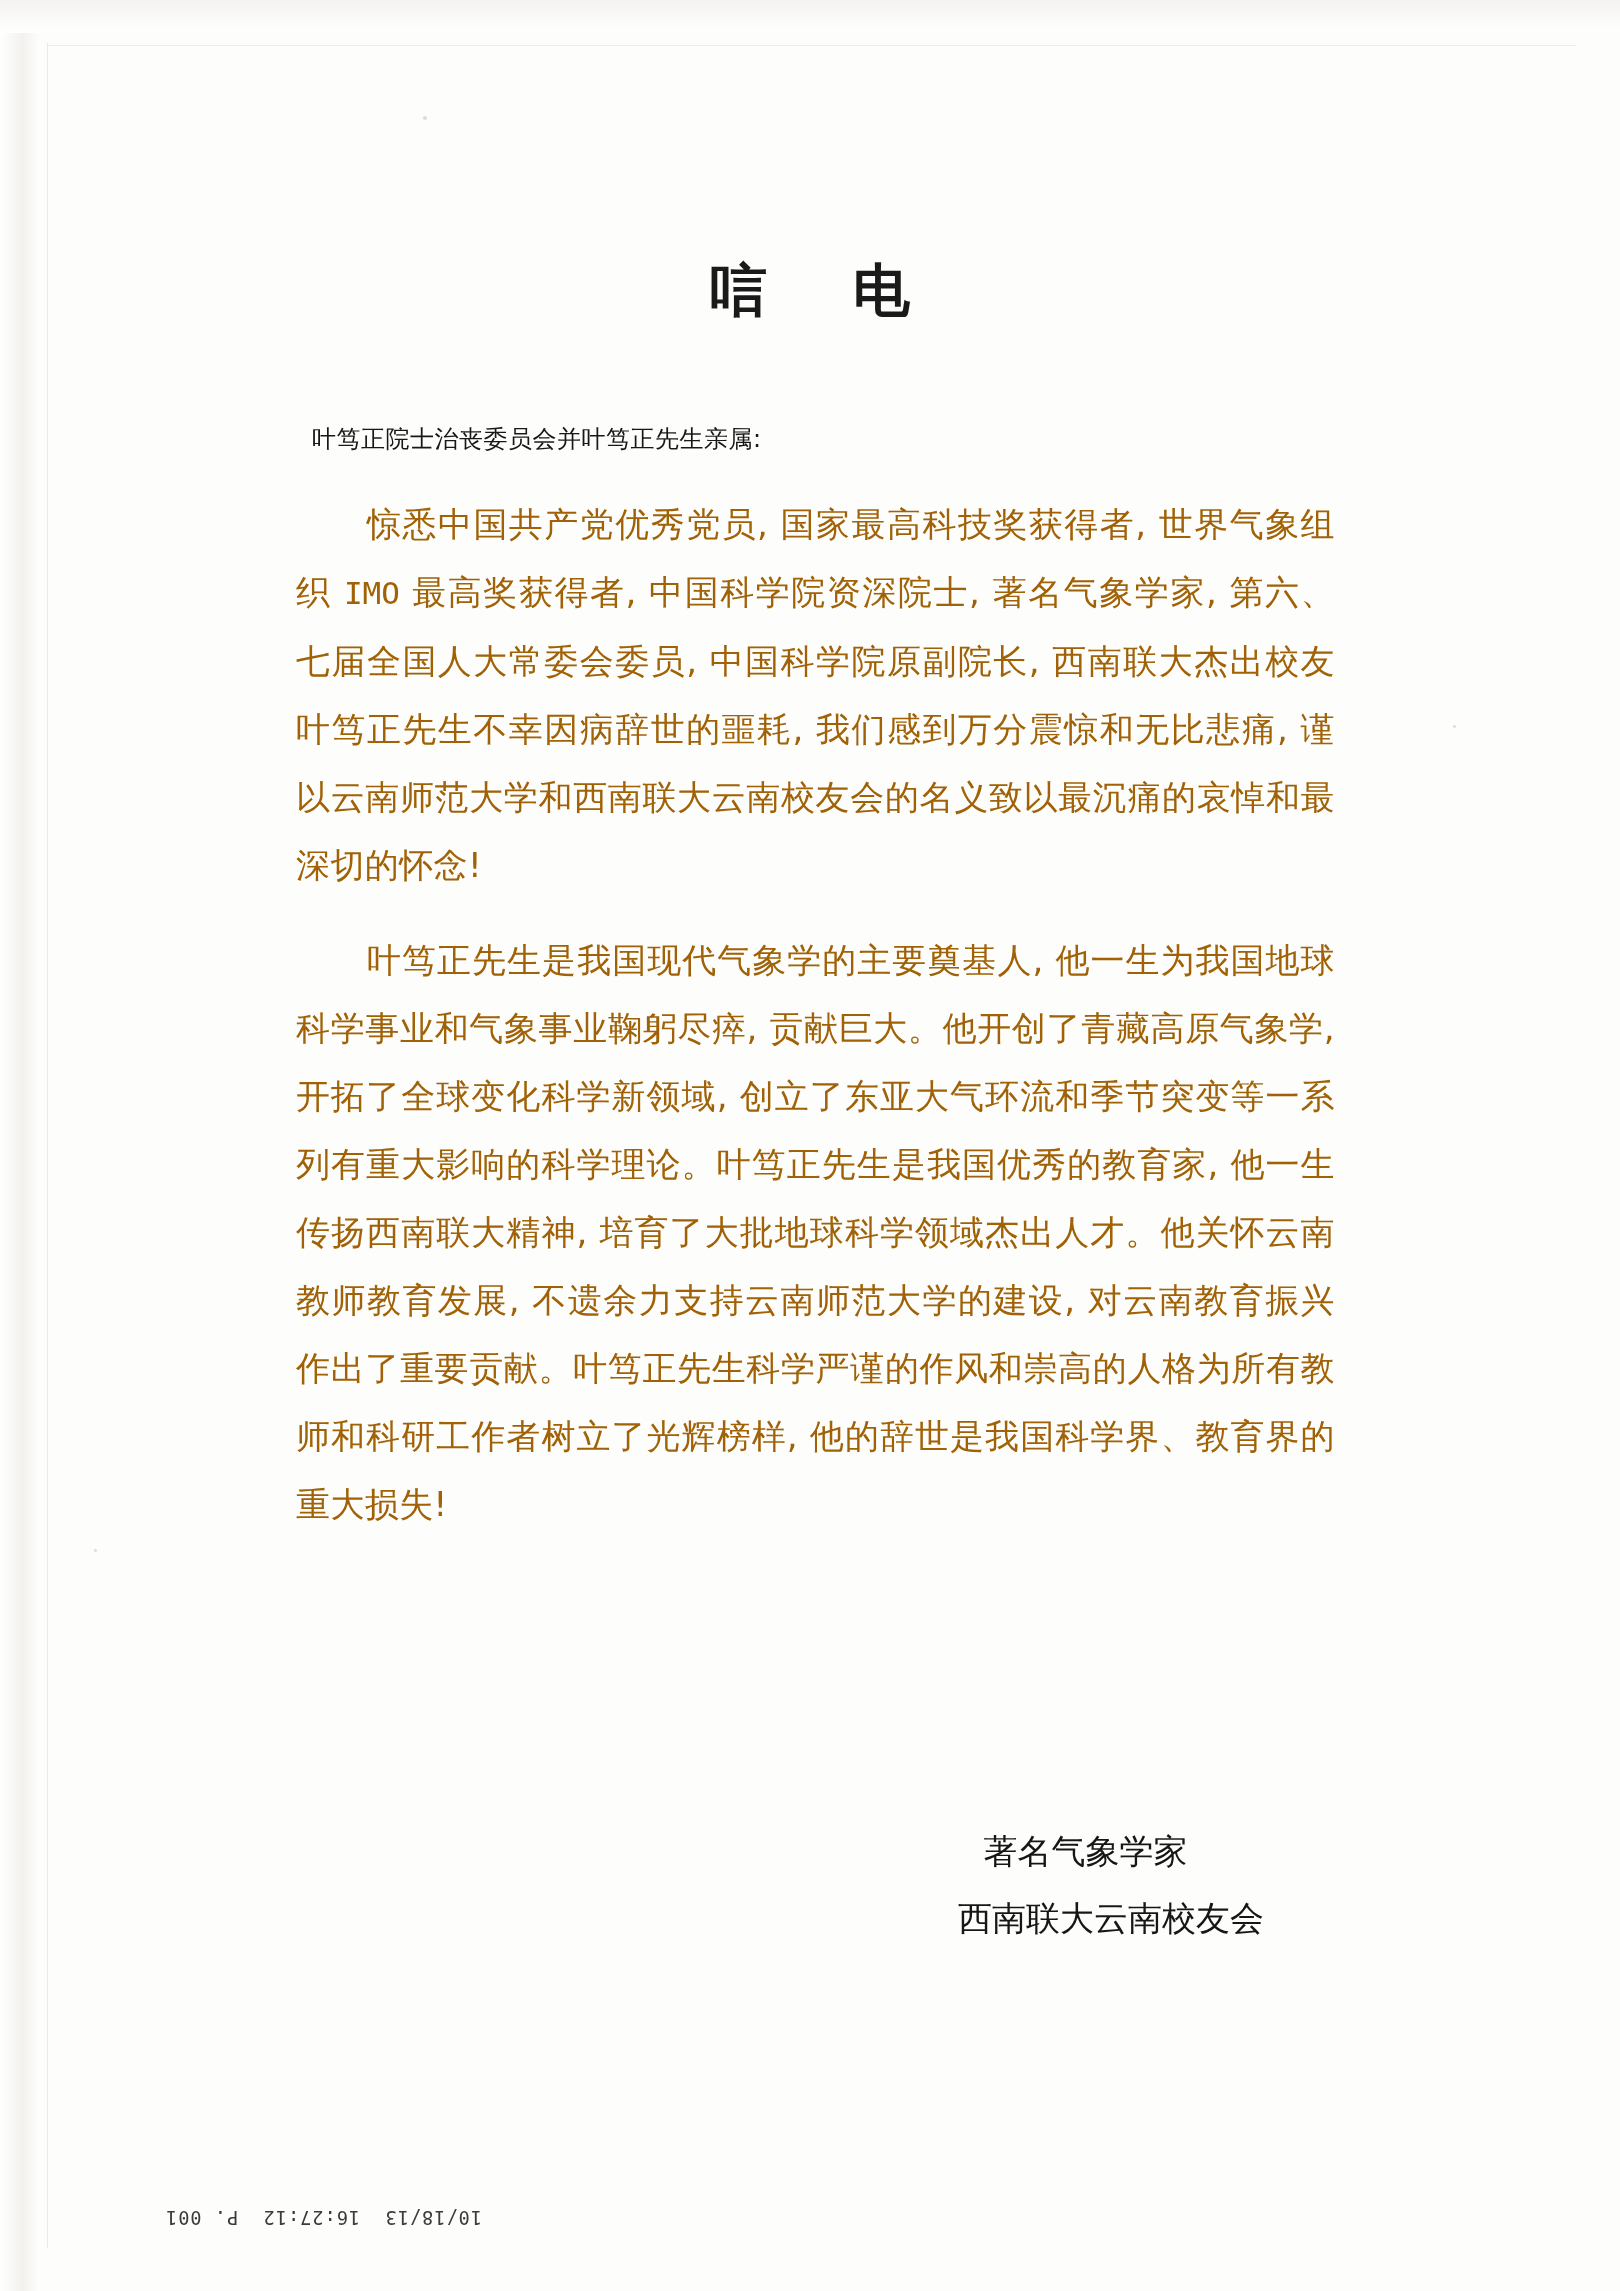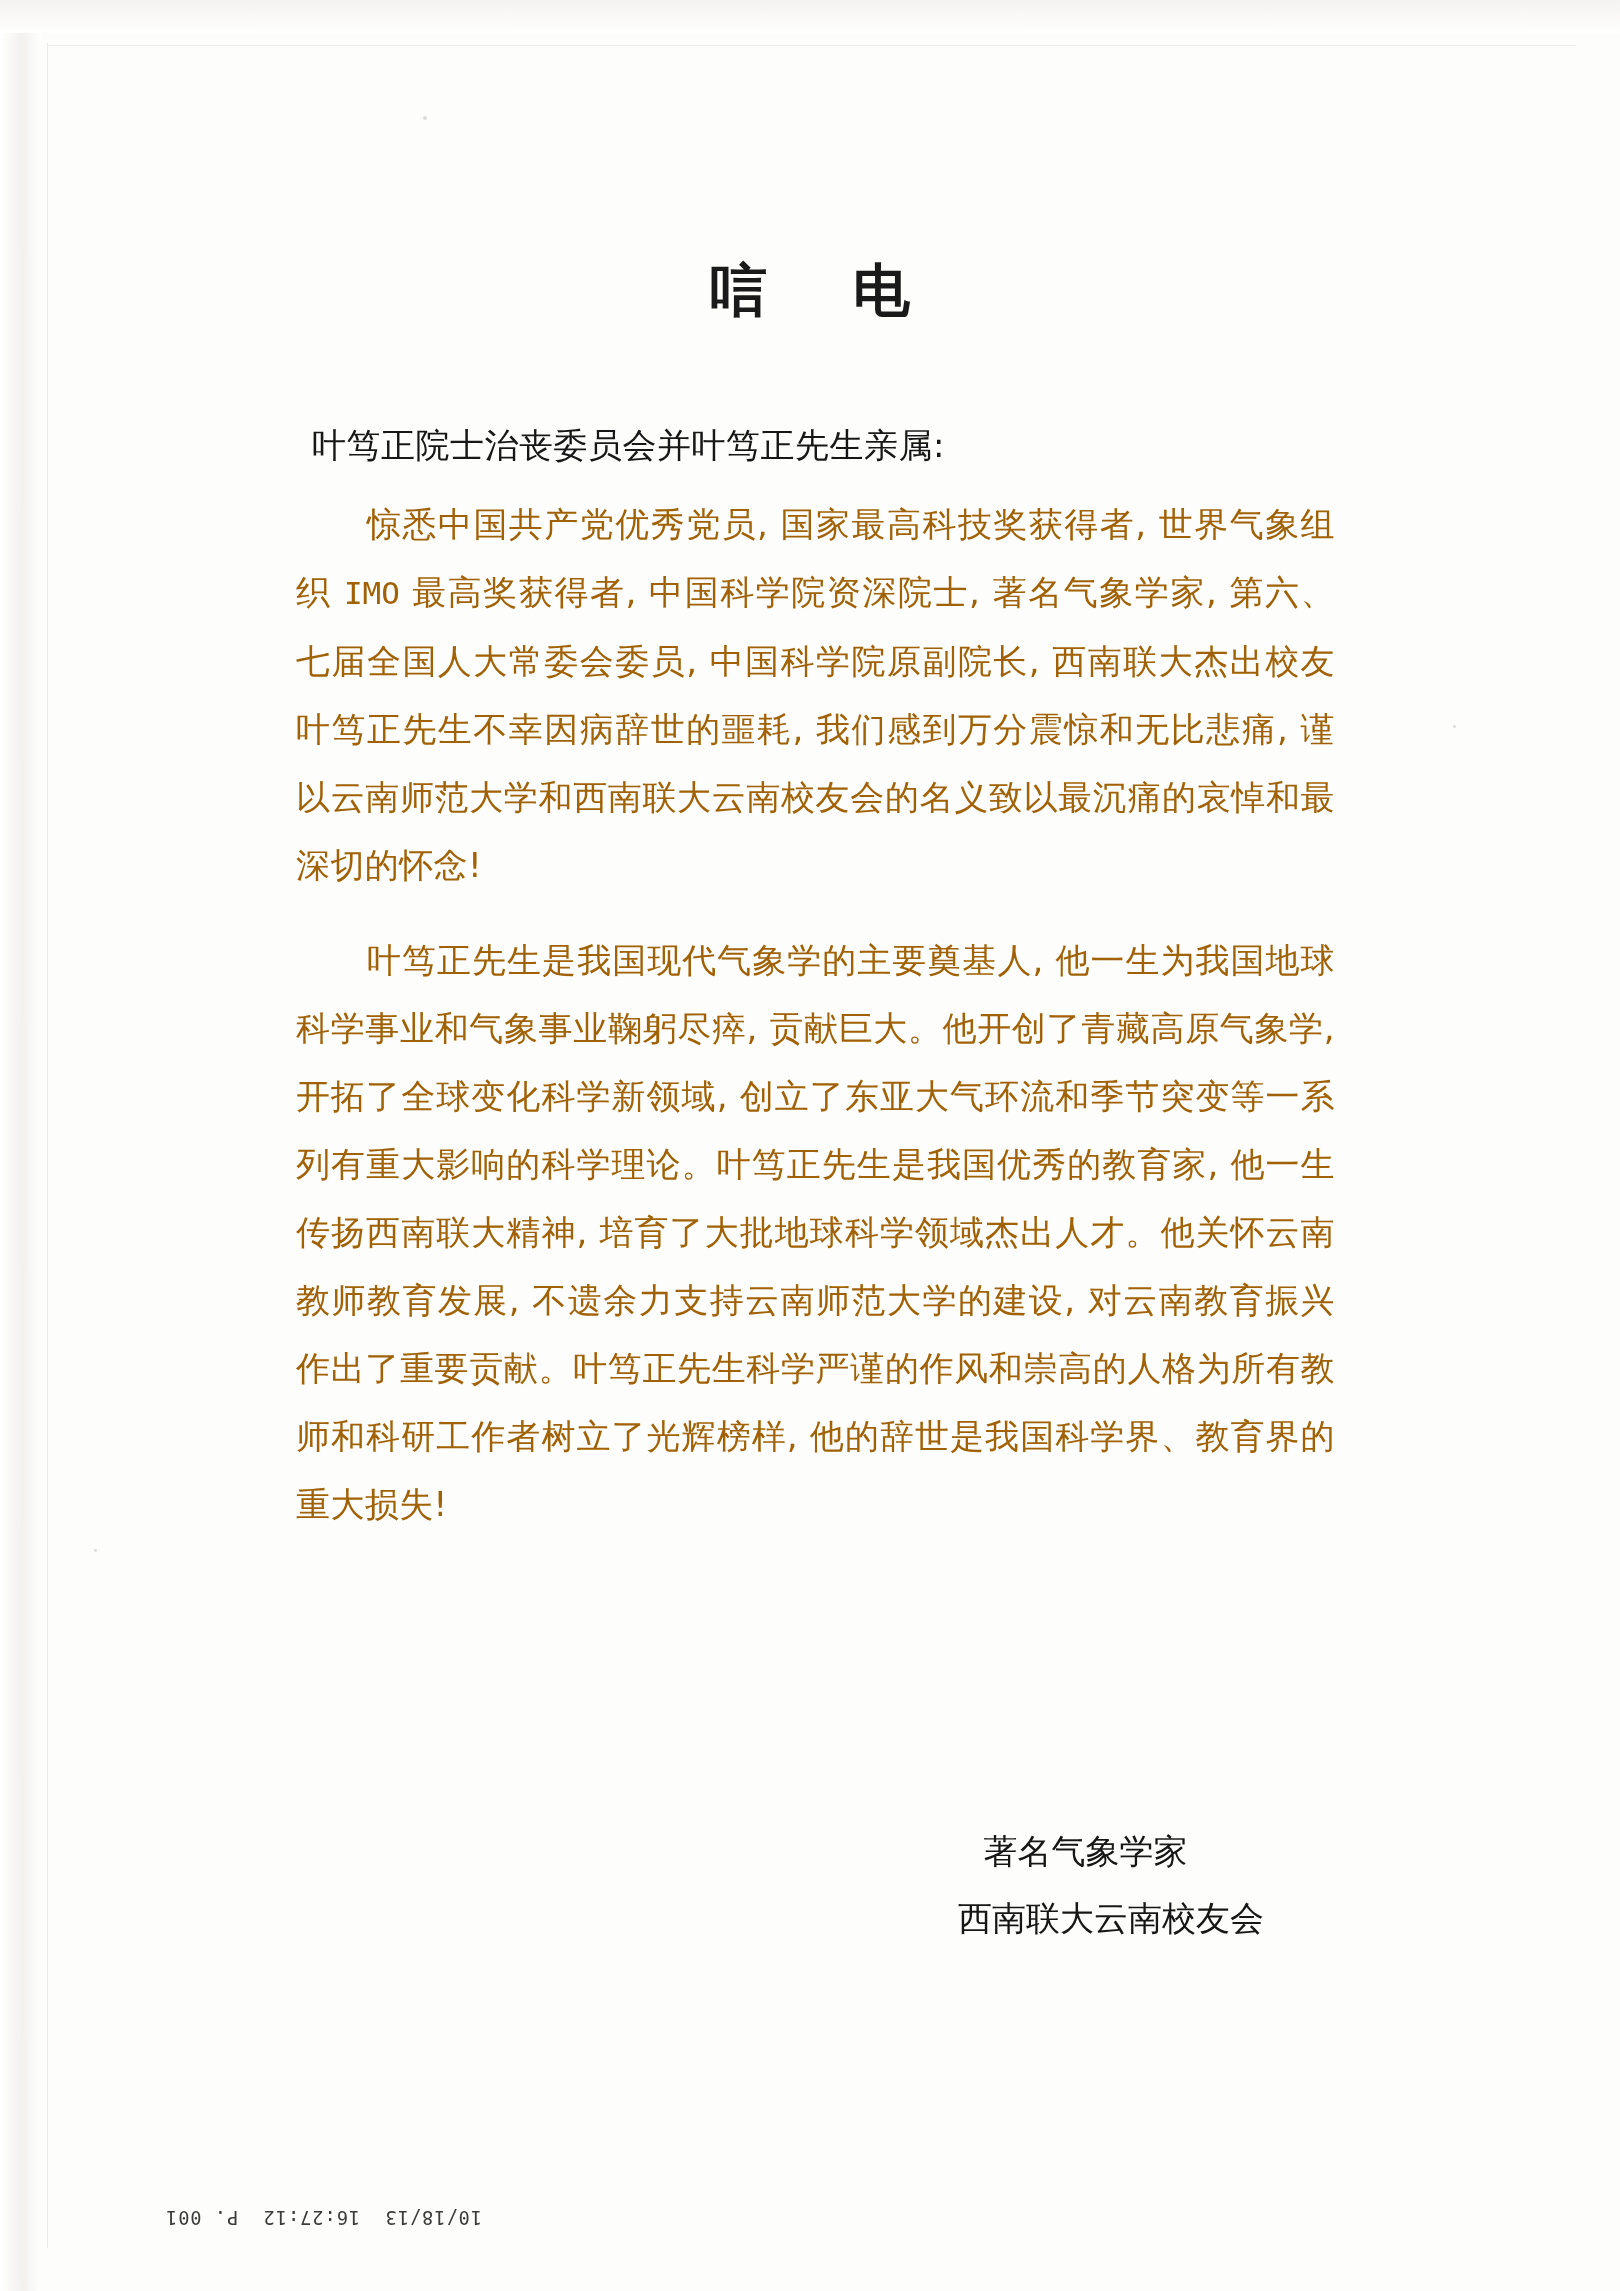--- a/index.html
+++ b/index.html
@@ -59,21 +59,21 @@
     font-size: 57px;
     letter-spacing: 33px;
     color: #1a1a1a;
     text-indent: 33px;
   }
 
   .salutation {
     position: absolute;
     left: 312px;
     top: 423px;
-    font-size: 34px;
+    font-size: 24px;
     color: #171717;
     letter-spacing: 0.5px;
     font-family: "DejaVu Sans", sans-serif;
     text-align: center;
   }
 
   .body-block {
     position: absolute;
     left: 296px;
     width: 1039px;

